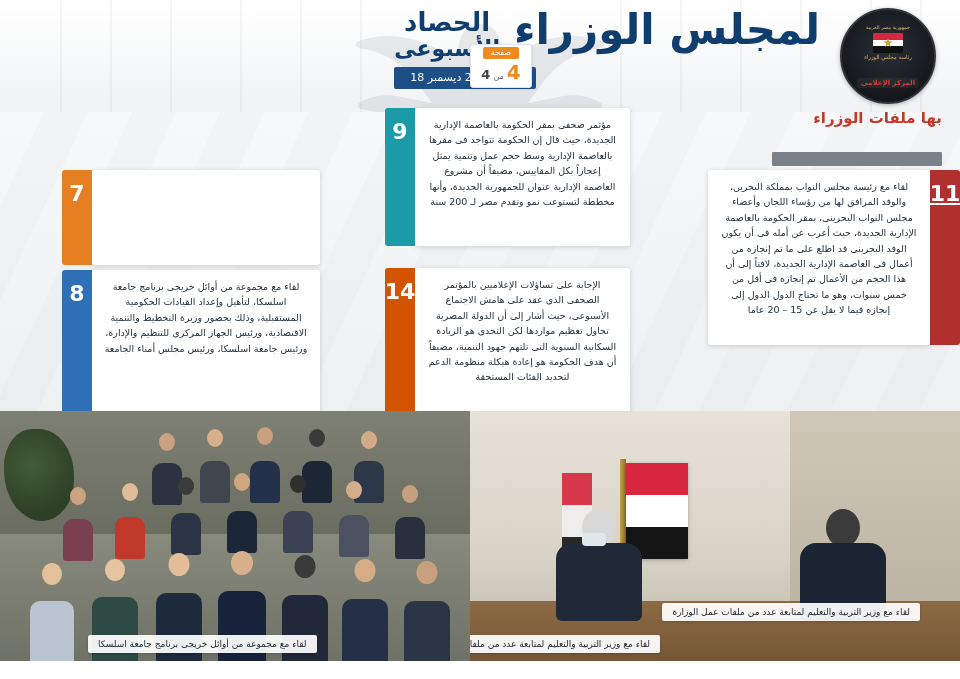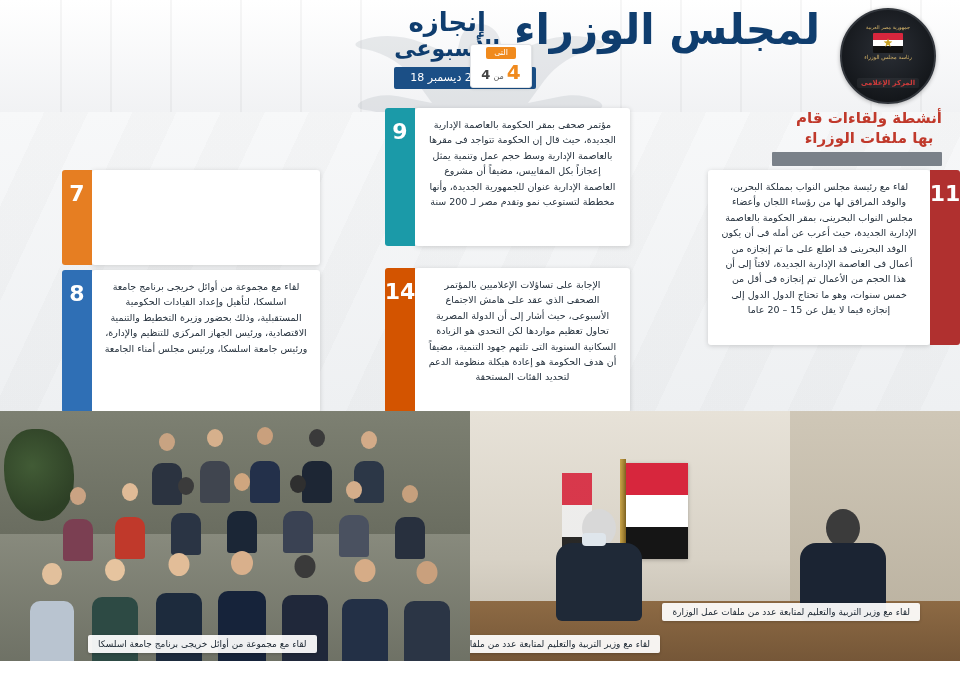--- a/index.html
+++ b/index.html
@@ -138,21 +138,21 @@
     text-align: center;
     direction: rtl;
   }
   .card .num {
     position: absolute; top: 0; width: 30px; height: 100%;
     color: #fff; font-size: 22px; font-weight: bold;
     display: flex; align-items: flex-start; justify-content: center;
     padding-top: 6px;
   }
   .num-left  { left: -30px; border-radius: 3px 0 0 3px; }
-  .num-right { right: -30px; border-radius: 0 3px 3px 0; }
+  .num-right { right: -30px; border-radius: 0 3px 3px 0; text-decoration: underline; }
 
   .c9  { top: 108px; right: 330px; width: 215px; height: 138px; }
   .c7  { top: 170px; right: 640px; width: 228px; height: 95px; }
   .c11 { top: 170px; right: 30px;  width: 222px; height: 175px; }
   .c10 { top: 268px; right: 330px; width: 215px; height: 145px; }
   .c8  { top: 270px; right: 640px; width: 228px; height: 143px; }
 
   .c9 .num  { background: #1b9aa8; }
   .c7 .num  { background: #e67e22; }
   .c11 .num { background: #b0302f; }
@@ -284,42 +284,41 @@
       <div class="lb-top">جمهورية مصر العربية</div>
       <div class="lb-flag"></div>
       <div class="lb-mid">رئاسة مجلس الوزراء</div>
       <div class="lb-bottom">المركز الإعلامى</div>
     </div>
 
     <div class="title-wrap">
       <div class="title-row">
         <div class="title-main">لمجلس الوزراء</div>
         <div class="title-side">
-          <div class="t1">إنجازه</div>
+          <div class="t1">الحصاد</div>
           <div class="t2">الأسبوعى</div>
         </div>
       </div>
       <div class="date-bar-wrap">
         <div class="date-bar">18 ديسمبر- 24 ديسمبر</div>
       </div>
     </div>
 
     <div class="page-badge">
-      <div class="pb-label">التى</div>
+      <div class="pb-label">صفحة</div>
       <div class="pb-nums">
         <div class="pb-cur">4</div>
         <div class="pb-of">من</div>
         <div class="pb-tot">4</div>
       </div>
     </div>
   </div>
 
   <div class="section-title-underline"></div>
   <div class="section-title">
-    <span>أنشطة ولقاءات قام</span>
     <span class="l2">بها ملفات الوزراء</span>
   </div>
 
   <div class="card c9">
     <div class="num num-left" style="background: rgb(27, 154, 168);">9</div>
     <div>مؤتمر صحفى بمقر الحكومة بالعاصمة الإدارية الجديدة، حيث قال إن الحكومة تتواجد فى مقرها بالعاصمة الإدارية وسط حجم عمل وتنمية يمثل إعجازاً بكل المقاييس، مضيفاً أن مشروع العاصمة الإدارية عنوان للجمهورية الجديدة، وأنها مخططة لتستوعب نمو وتقدم مصر لـ 200 سنة</div>
   </div>
 
   <div class="card c7">
     <div class="num num-left" style="background: rgb(230, 126, 34);">7</div>

